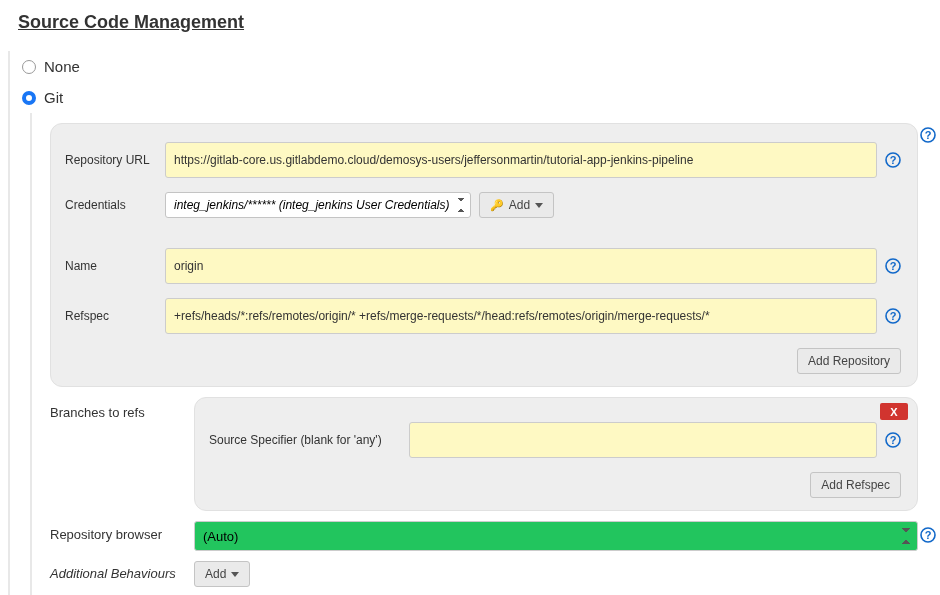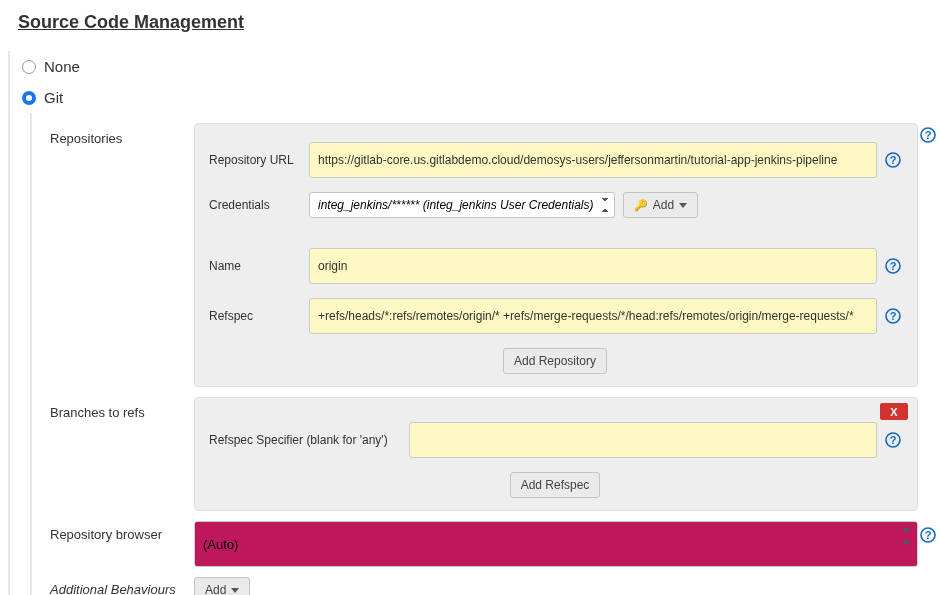--- a/index.html
+++ b/index.html
@@ -63,21 +63,21 @@
   }
   .panel-wrapper {
     flex: 1;
     position: relative;
     display: flex;
   }
   .panel {
     flex: 1;
     background: #eeeeee;
     border: 1px solid #e1e1e1;
-    border-radius: 4px;
+    border-radius: 12px;
     padding: 18px 16px 12px 14px;
     margin-right: 2px;
   }
   .panel-outer-help {
     width: 20px;
     display: flex;
     align-items: flex-start;
     padding-top: 4px;
   }
   .field-row {
@@ -169,47 +169,47 @@
   }
   .row-help {
     width: 24px;
     display: flex;
     align-items: center;
     justify-content: flex-end;
     padding-left: 8px;
   }
   .panel-footer {
     display: flex;
-    justify-content: center;
+    justify-content: flex-end;
     margin-top: 6px;
   }
   .delete-x {
     position: absolute;
     top: 5px;
     right: 9px;
     width: 28px;
     height: 17px;
     background: #d1342f;
     color: #fff;
     font-size: 11px;
     font-weight: 700;
     display: flex;
     align-items: center;
     justify-content: center;
     border-radius: 2px;
     cursor: pointer;
   }
   .full-select {
     width: 100%;
-    height: 46px;
+    height: 30px;
     padding: 4px 8px;
     font-size: 13px;
     border: 1px solid #ccc;
     border-radius: 3px;
-    background: #be185d;
+    background: #22c55e;
     appearance: none;
   }
   .full-select-wrap {
     flex: 1;
     position: relative;
     margin-right: 2px;
   }
   .full-select-wrap::after {
     content: "";
     position: absolute;
@@ -257,21 +257,20 @@
   </div>
 
   <div class="radio-row">
     <span class="radio-input selected"></span>
     <span class="radio-label">Git</span>
   </div>
 
   <div class="git-body">
 
     <div class="form-block">
-      <div class="side-label">Repositories</div>
       <div class="panel-wrapper">
         <div class="panel">
 
           <div class="field-row">
             <div class="field-label">Repository URL</div>
             <input class="text-input" type="text" value="https://gitlab-core.us.gitlabdemo.cloud/demosys-users/jeffersonmartin/tutorial-app-jenkins-pipeline" style="">
             <div class="row-help">
               <svg class="help-icon" viewBox="0 0 16 16">
                   <circle cx="8" cy="8" r="7" fill="none" stroke="#1168c9" stroke-width="1.6"></circle>
                   <text x="8" y="12" text-anchor="middle" font-size="11" font-weight="700" fill="#1168c9">?</text>
@@ -327,21 +326,21 @@
         </div>
       </div>
     </div>
 
     <div class="form-block">
       <div class="side-label">Branches to refs</div>
       <div class="panel-wrapper">
         <div class="panel branch-panel">
           <div class="delete-x">X</div>
           <div class="field-row">
-            <div class="field-label wide">Refspec Specifier (blank for 'any')</div>
+            <div class="field-label wide">Source Specifier (blank for 'any')</div>
             <input class="text-input" type="text" value="" style="">
             <div class="row-help">
               <svg class="help-icon" viewBox="0 0 16 16">
                   <circle cx="8" cy="8" r="7" fill="none" stroke="#1168c9" stroke-width="1.6"></circle>
                   <text x="8" y="12" text-anchor="middle" font-size="11" font-weight="700" fill="#1168c9">?</text>
                 </svg>
             </div>
           </div>
           <div class="panel-footer">
             <button class="btn">Add Refspec</button>

